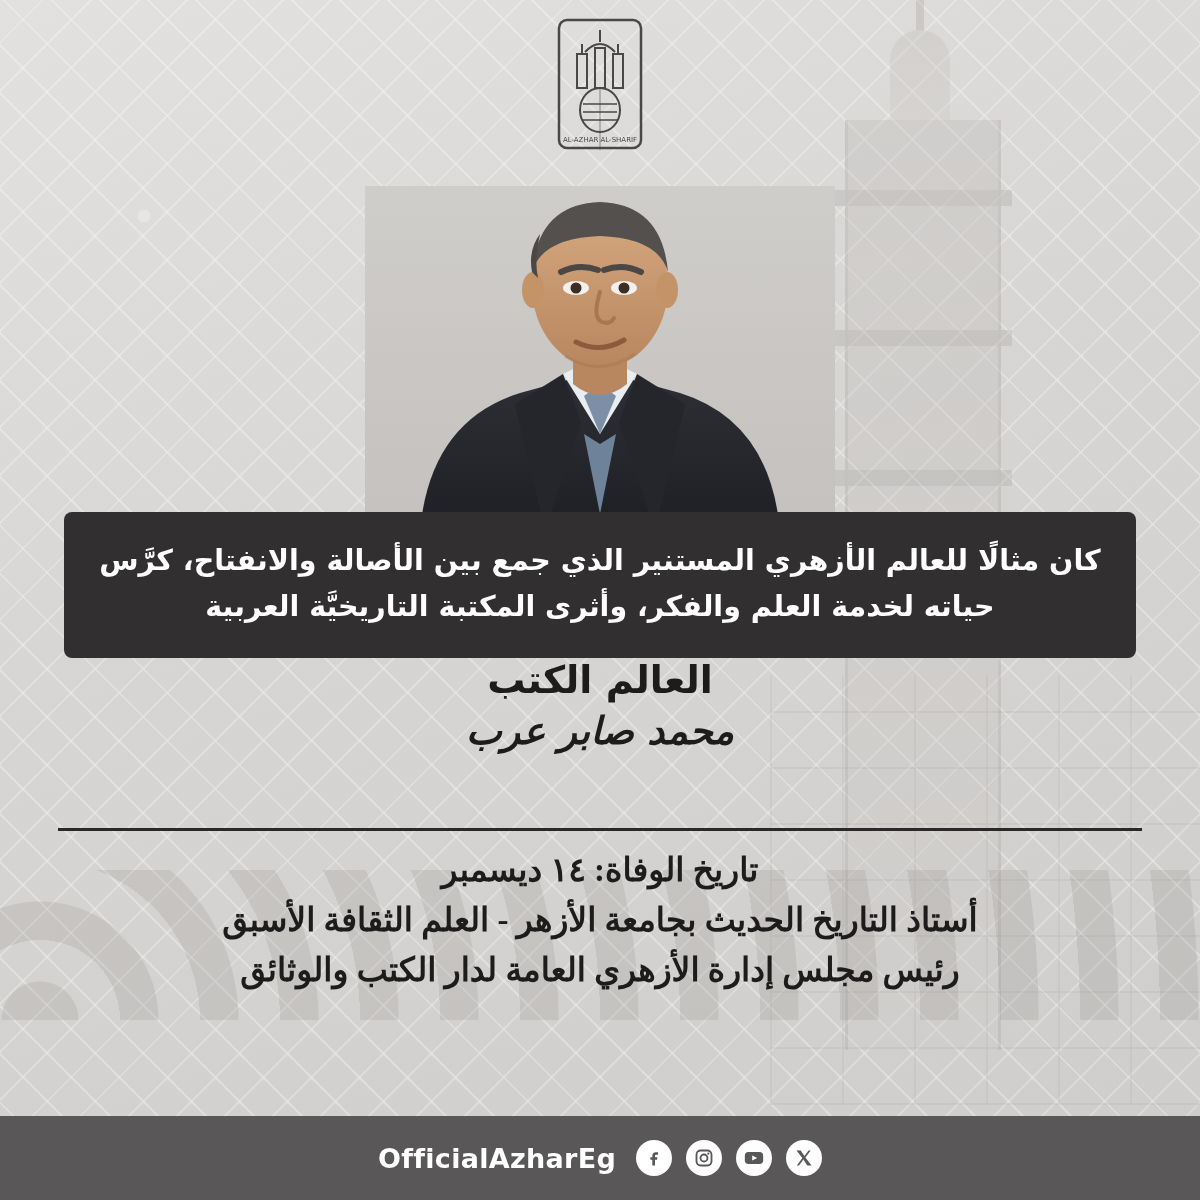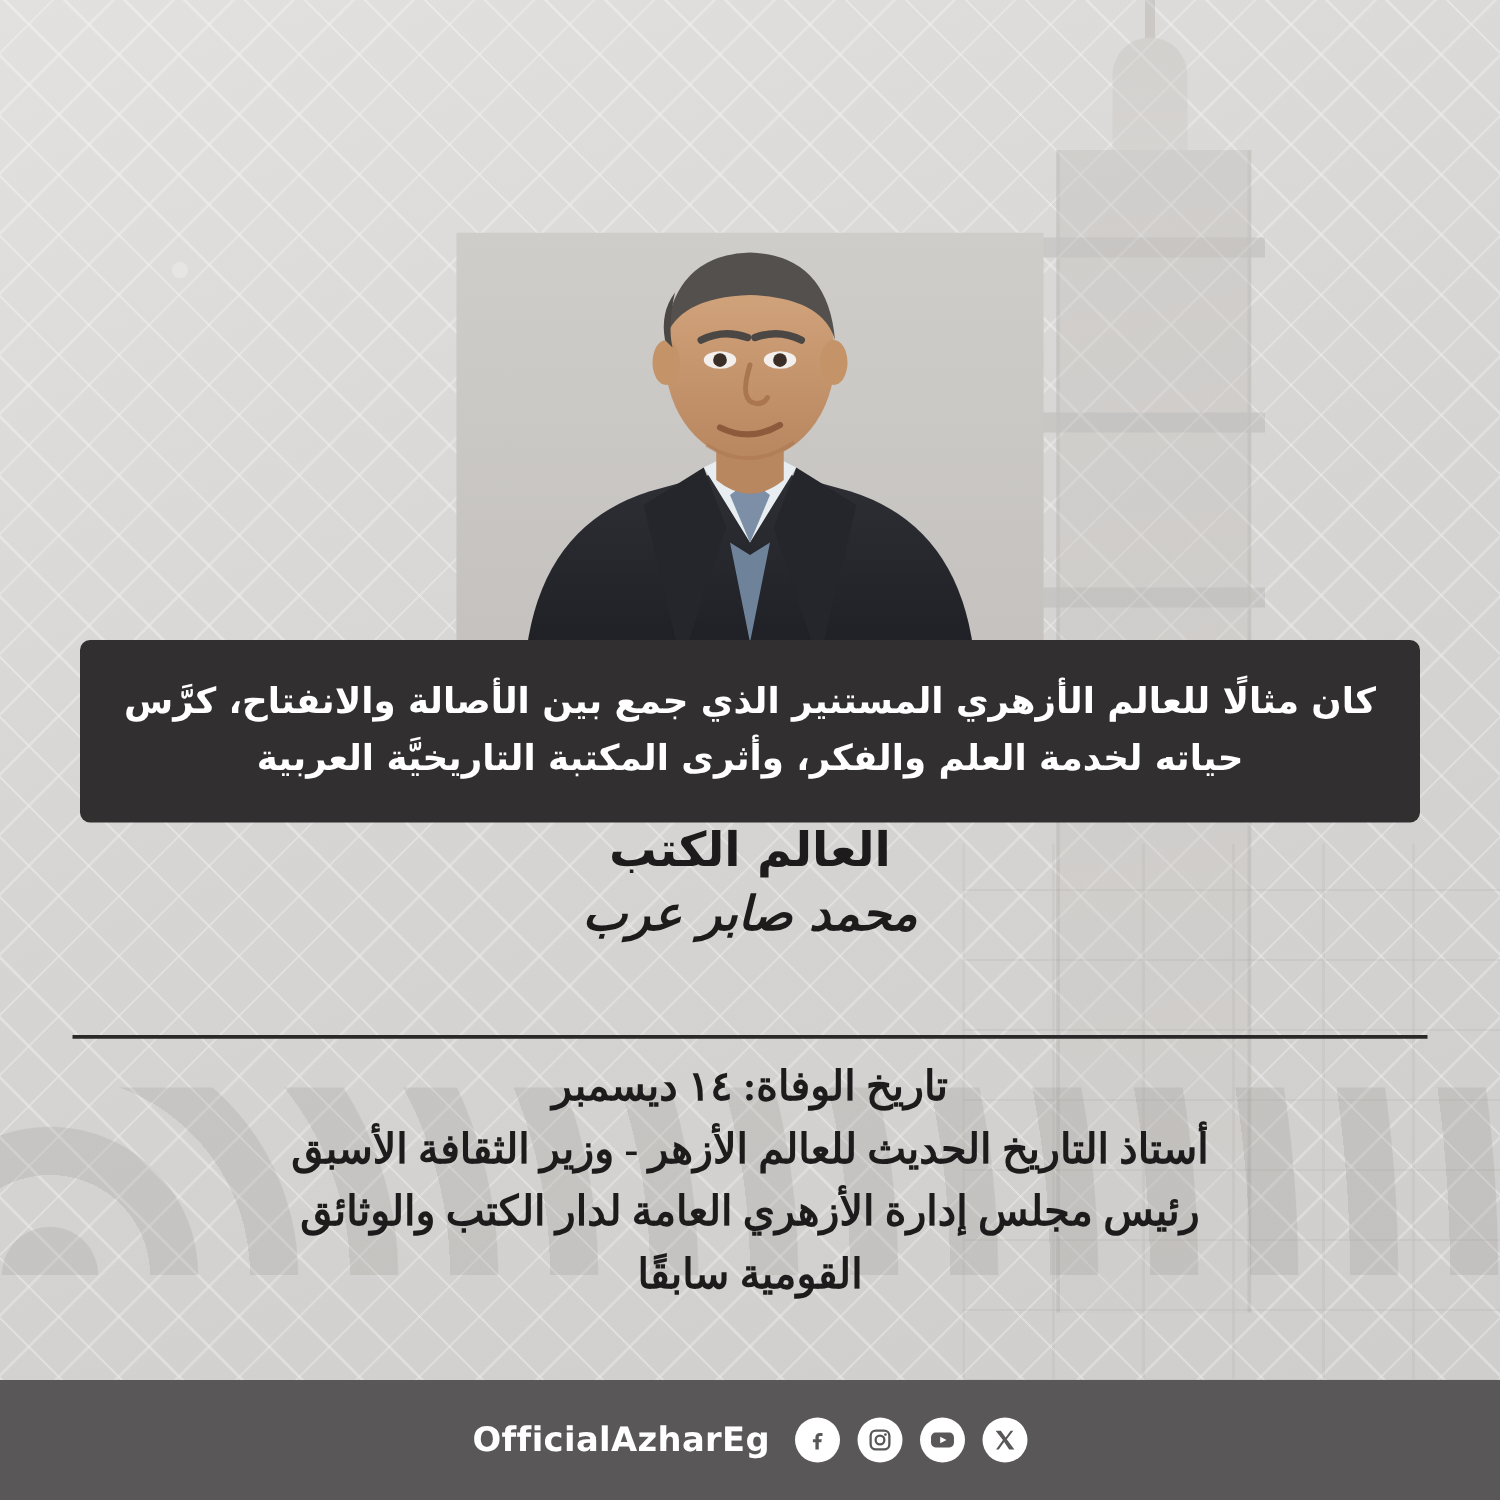--- a/index.html
+++ b/index.html
@@ -189,21 +189,21 @@
     line-height: 1.52;
   }
   .details .line { display: block; font-family: Liberation Serif, serif; }
 
   
   .footer {
     position: absolute;
     left: 0;
     right: 0;
     bottom: 0;
-    height: 96px;
+    height: 84px;
     background: #595757;
     display: flex;
     align-items: center;
     justify-content: center;
     gap: 14px;
     z-index: 8;
   }
   .social-icon {
     width: 36px;
     height: 36px;
@@ -235,20 +235,36 @@
     <div class="minaret-finial"></div>
     <div class="minaret-top"></div>
     <div class="minaret-shaft"></div>
     <div class="minaret-balcony" style="top:190px"></div>
     <div class="minaret-balcony" style="top:330px"></div>
     <div class="minaret-balcony" style="top:470px"></div>
   </div>
   <div class="arches"></div>
   <div class="wall-block"></div>
 
+  <div class="logo">
+    <svg viewBox="0 0 86 132" width="86" height="132" aria-hidden="true">
+      <rect x="2" y="2" width="82" height="128" rx="8" fill="none" stroke="#4a4847" stroke-width="2.5"></rect>
+      <path d="M43 12 L43 24" stroke="#4a4847" stroke-width="2"></path>
+      <path d="M28 34 q15 -16 30 0" fill="none" stroke="#4a4847" stroke-width="2"></path>
+      <rect x="20" y="36" width="10" height="34" fill="none" stroke="#4a4847" stroke-width="2"></rect>
+      <rect x="38" y="30" width="10" height="40" fill="none" stroke="#4a4847" stroke-width="2"></rect>
+      <rect x="56" y="36" width="10" height="34" fill="none" stroke="#4a4847" stroke-width="2"></rect>
+      <path d="M25 36 q0 -8 0 -10" stroke="#4a4847" stroke-width="2"></path>
+      <path d="M61 36 q0 -8 0 -10" stroke="#4a4847" stroke-width="2"></path>
+      <ellipse cx="43" cy="92" rx="20" ry="22" fill="none" stroke="#4a4847" stroke-width="2"></ellipse>
+      <path d="M26 86 h34 M26 94 h34 M26 102 h34" stroke="#4a4847" stroke-width="1.4"></path>
+      <path d="M43 70 v100" stroke="#4a4847" stroke-width="1.2" opacity="0.5"></path>
+      <text x="43" y="124" font-size="7" fill="#4a4847" text-anchor="middle" font-family="DejaVu Sans, sans-serif">AL-AZHAR AL-SHARIF</text>
+    </svg>
+  </div>
 
   <div class="portrait">
     <svg viewBox="0 0 470 345" width="470" height="345" aria-hidden="true">
       <defs>
         <linearGradient id="bgp" x1="0" y1="0" x2="0" y2="1">
           <stop offset="0%" stop-color="#cfcdca"></stop>
           <stop offset="100%" stop-color="#c4c1be"></stop>
         </linearGradient>
         <linearGradient id="suit" x1="0" y1="0" x2="0" y2="1">
           <stop offset="0%" stop-color="#2e3036"></stop>
@@ -301,23 +317,22 @@
 
   <div class="name-block">
     <div class="name-title">العالم الكتب</div>
     <div class="name-full">محمد صابر عرب</div>
   </div>
 
   <div class="divider"></div>
 
   <div class="details">
     <span class="line">تاريخ الوفاة: ١٤ ديسمبر</span>
-    <span class="line">أستاذ التاريخ الحديث للعالم الأزهر  -  وزير الثقافة الأسبق</span>
+    <span class="line">أستاذ التاريخ الحديث بجامعة الأزهر  -  العلم الثقافة الأسبق</span>
     <span class="line">رئيس مجلس إدارة الأزهري العامة لدار الكتب والوثائق</span>
-    <span class="line">القومية سابقًا</span>
   </div>
 
   <div class="footer">
     <div class="social-icon">
       <svg viewBox="0 0 24 24" width="20" height="20" aria-hidden="true">
         <path d="M3 3 L10 12 L3.4 21 H6 L11.2 13.8 L16 21 H21 L13.7 11.3 L20 3 H17.4 L12.6 9.6 L8 3 Z" fill="#595757"></path>
       </svg>
     </div>
     <div class="social-icon">
       <svg viewBox="0 0 24 24" width="22" height="22" aria-hidden="true">

